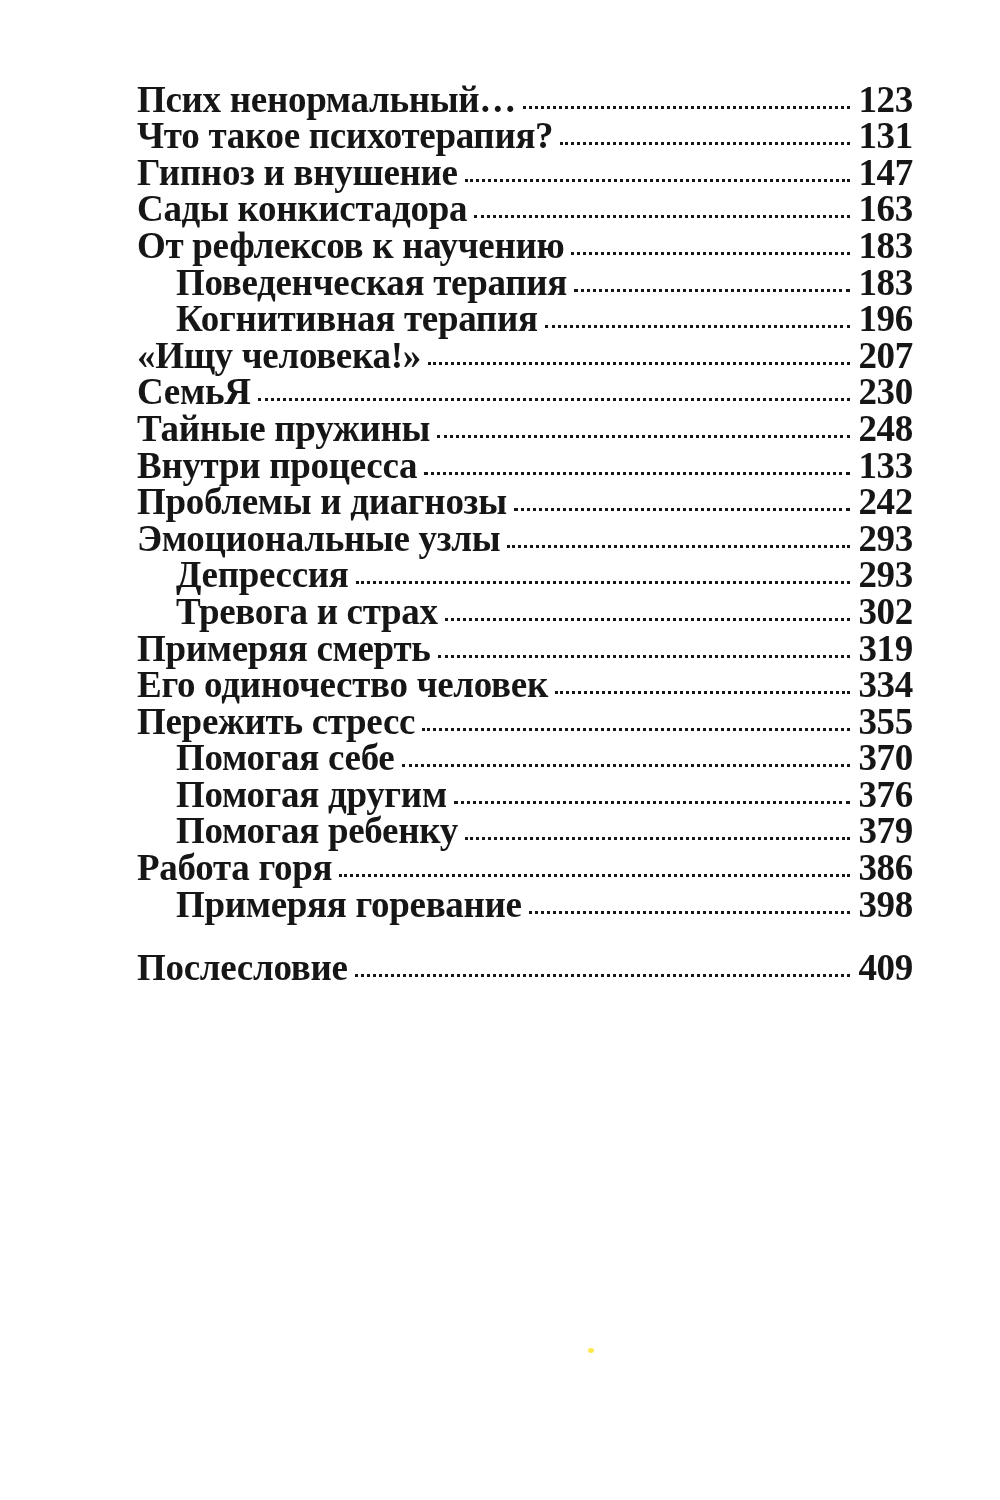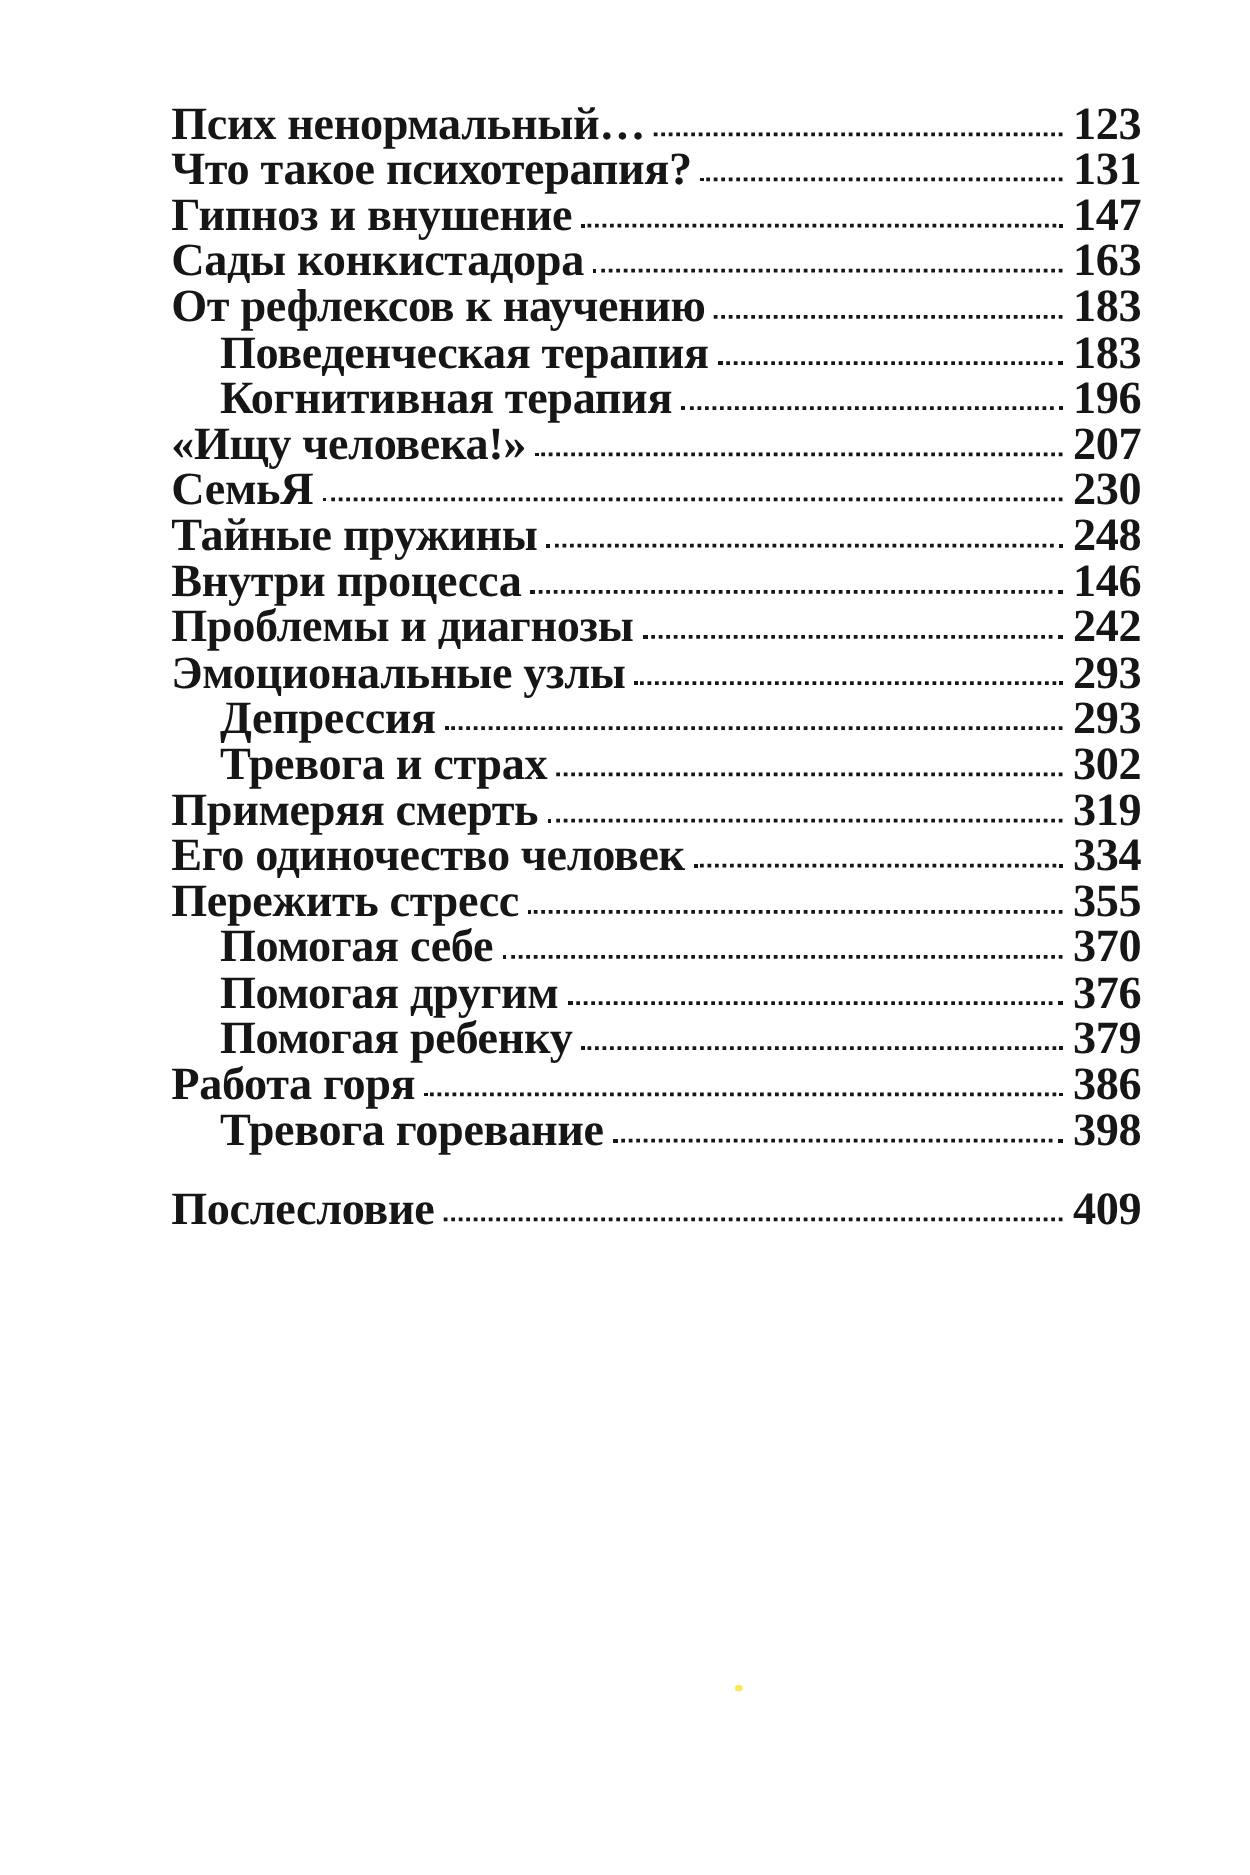--- a/index.html
+++ b/index.html
@@ -111,21 +111,21 @@
     <span class="pagenum">230</span>
   </div>
       <div class="row">
     <span class="title">Тайные пружины</span>
     <span class="leader"></span>
     <span class="pagenum">248</span>
   </div>
       <div class="row">
     <span class="title">Внутри процесса</span>
     <span class="leader"></span>
-    <span class="pagenum">146</span>
+    <span class="pagenum">133</span>
   </div>
       <div class="row">
     <span class="title">Проблемы и диагнозы</span>
     <span class="leader"></span>
     <span class="pagenum">242</span>
   </div>
       <div class="row">
     <span class="title">Эмоциональные узлы</span>
     <span class="leader"></span>
     <span class="pagenum">293</span>
@@ -169,21 +169,21 @@
     <span class="title">Помогая ребенку</span>
     <span class="leader"></span>
     <span class="pagenum">379</span>
   </div>
       <div class="row">
     <span class="title">Работа горя</span>
     <span class="leader"></span>
     <span class="pagenum">386</span>
   </div>
       <div class="row sub">
-    <span class="title">Тревога горевание</span>
+    <span class="title">Примеряя горевание</span>
     <span class="leader"></span>
     <span class="pagenum">398</span>
   </div>
       <div class="row gap-before">
     <span class="title">Послесловие</span>
     <span class="leader"></span>
     <span class="pagenum">409</span>
   </div>
     </div>
   <div class="speck"></div>

